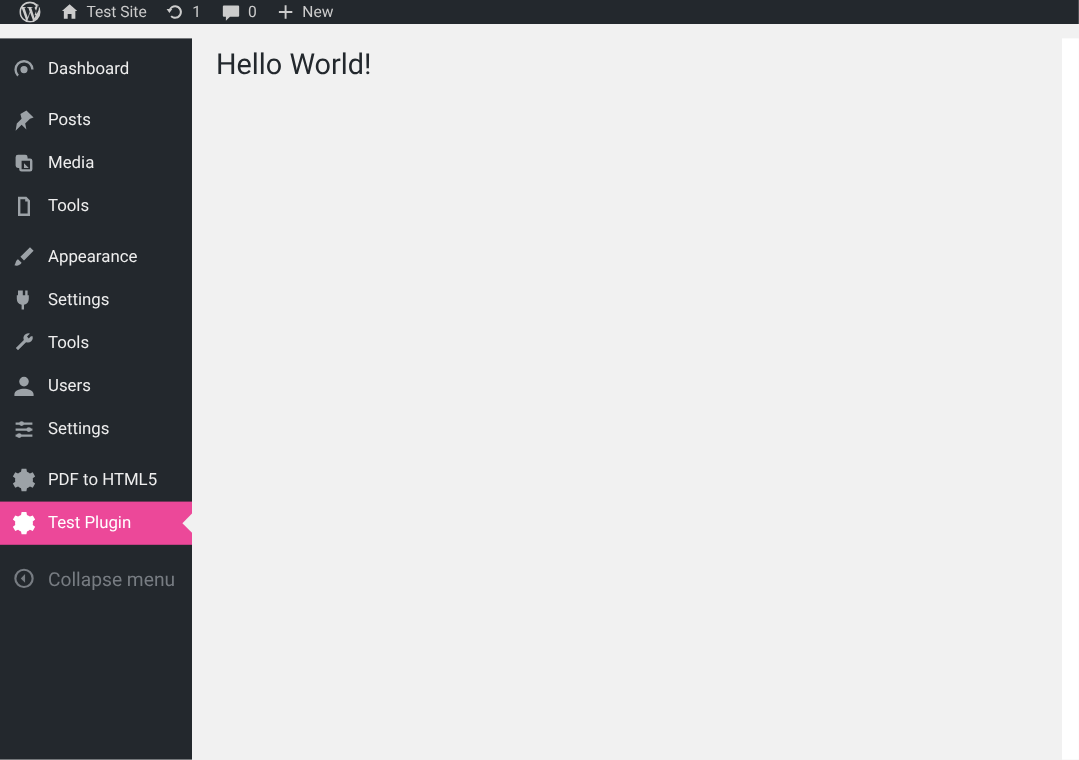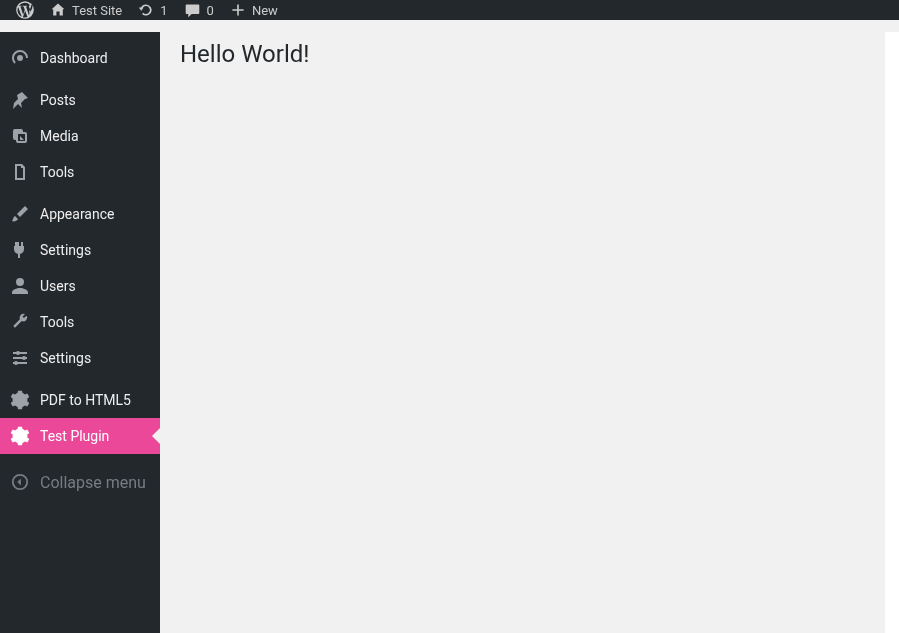--- a/index.html
+++ b/index.html
@@ -217,34 +217,34 @@
               <path d="M7 2h2v4h2V2h2v4h1v3a5 5 0 0 1-4 4.9V18H8v-4.1A5 5 0 0 1 4 9V6h1V2h2z"></path>
             </svg>
         </span>
         <span>Settings</span>
       </div>
     </li>
     <li>
       <div class="menu-item">
         <span class="icon">
           <svg width="20" height="20" viewBox="0 0 20 20" fill="currentColor">
+              <path d="M17 4a4 4 0 0 1-5.3 5.12L5 15.8 3.2 14l6.68-6.7A4 4 0 0 1 15 2l-2.5 2.5L14 6l1.5-1.5L17 4z"></path>
+            </svg>
+        </span>
+        <span>Tools</span>
+      </div>
+    </li>
+    <li>
+      <div class="menu-item">
+        <span class="icon">
+          <svg width="20" height="20" viewBox="0 0 20 20" fill="currentColor">
               <path d="M10 10a4 4 0 1 0-4-4 4 4 0 0 0 4 4zm0 2c-3 0-8 1.5-8 4.5V18h16v-1.5c0-3-5-4.5-8-4.5z"></path>
             </svg>
         </span>
         <span>Users</span>
-      </div>
-    </li>
-    <li>
-      <div class="menu-item">
-        <span class="icon">
-          <svg width="20" height="20" viewBox="0 0 20 20" fill="currentColor">
-              <path d="M17 4a4 4 0 0 1-5.3 5.12L5 15.8 3.2 14l6.68-6.7A4 4 0 0 1 15 2l-2.5 2.5L14 6l1.5-1.5L17 4z"></path>
-            </svg>
-        </span>
-        <span>Tools</span>
       </div>
     </li>
     <li>
       <div class="menu-item">
         <span class="icon">
           <svg width="20" height="20" viewBox="0 0 20 20" fill="currentColor">
               <path d="M3 4h4v2H3zM9 4h8v2H9zM3 9h10v2H3zM15 9h2v2h-2zM3 14h2v2H3zM7 14h10v2H7z"></path>
               <circle cx="8" cy="5" r="2"></circle>
               <circle cx="14" cy="10" r="2"></circle>
               <circle cx="6" cy="15" r="2"></circle>

